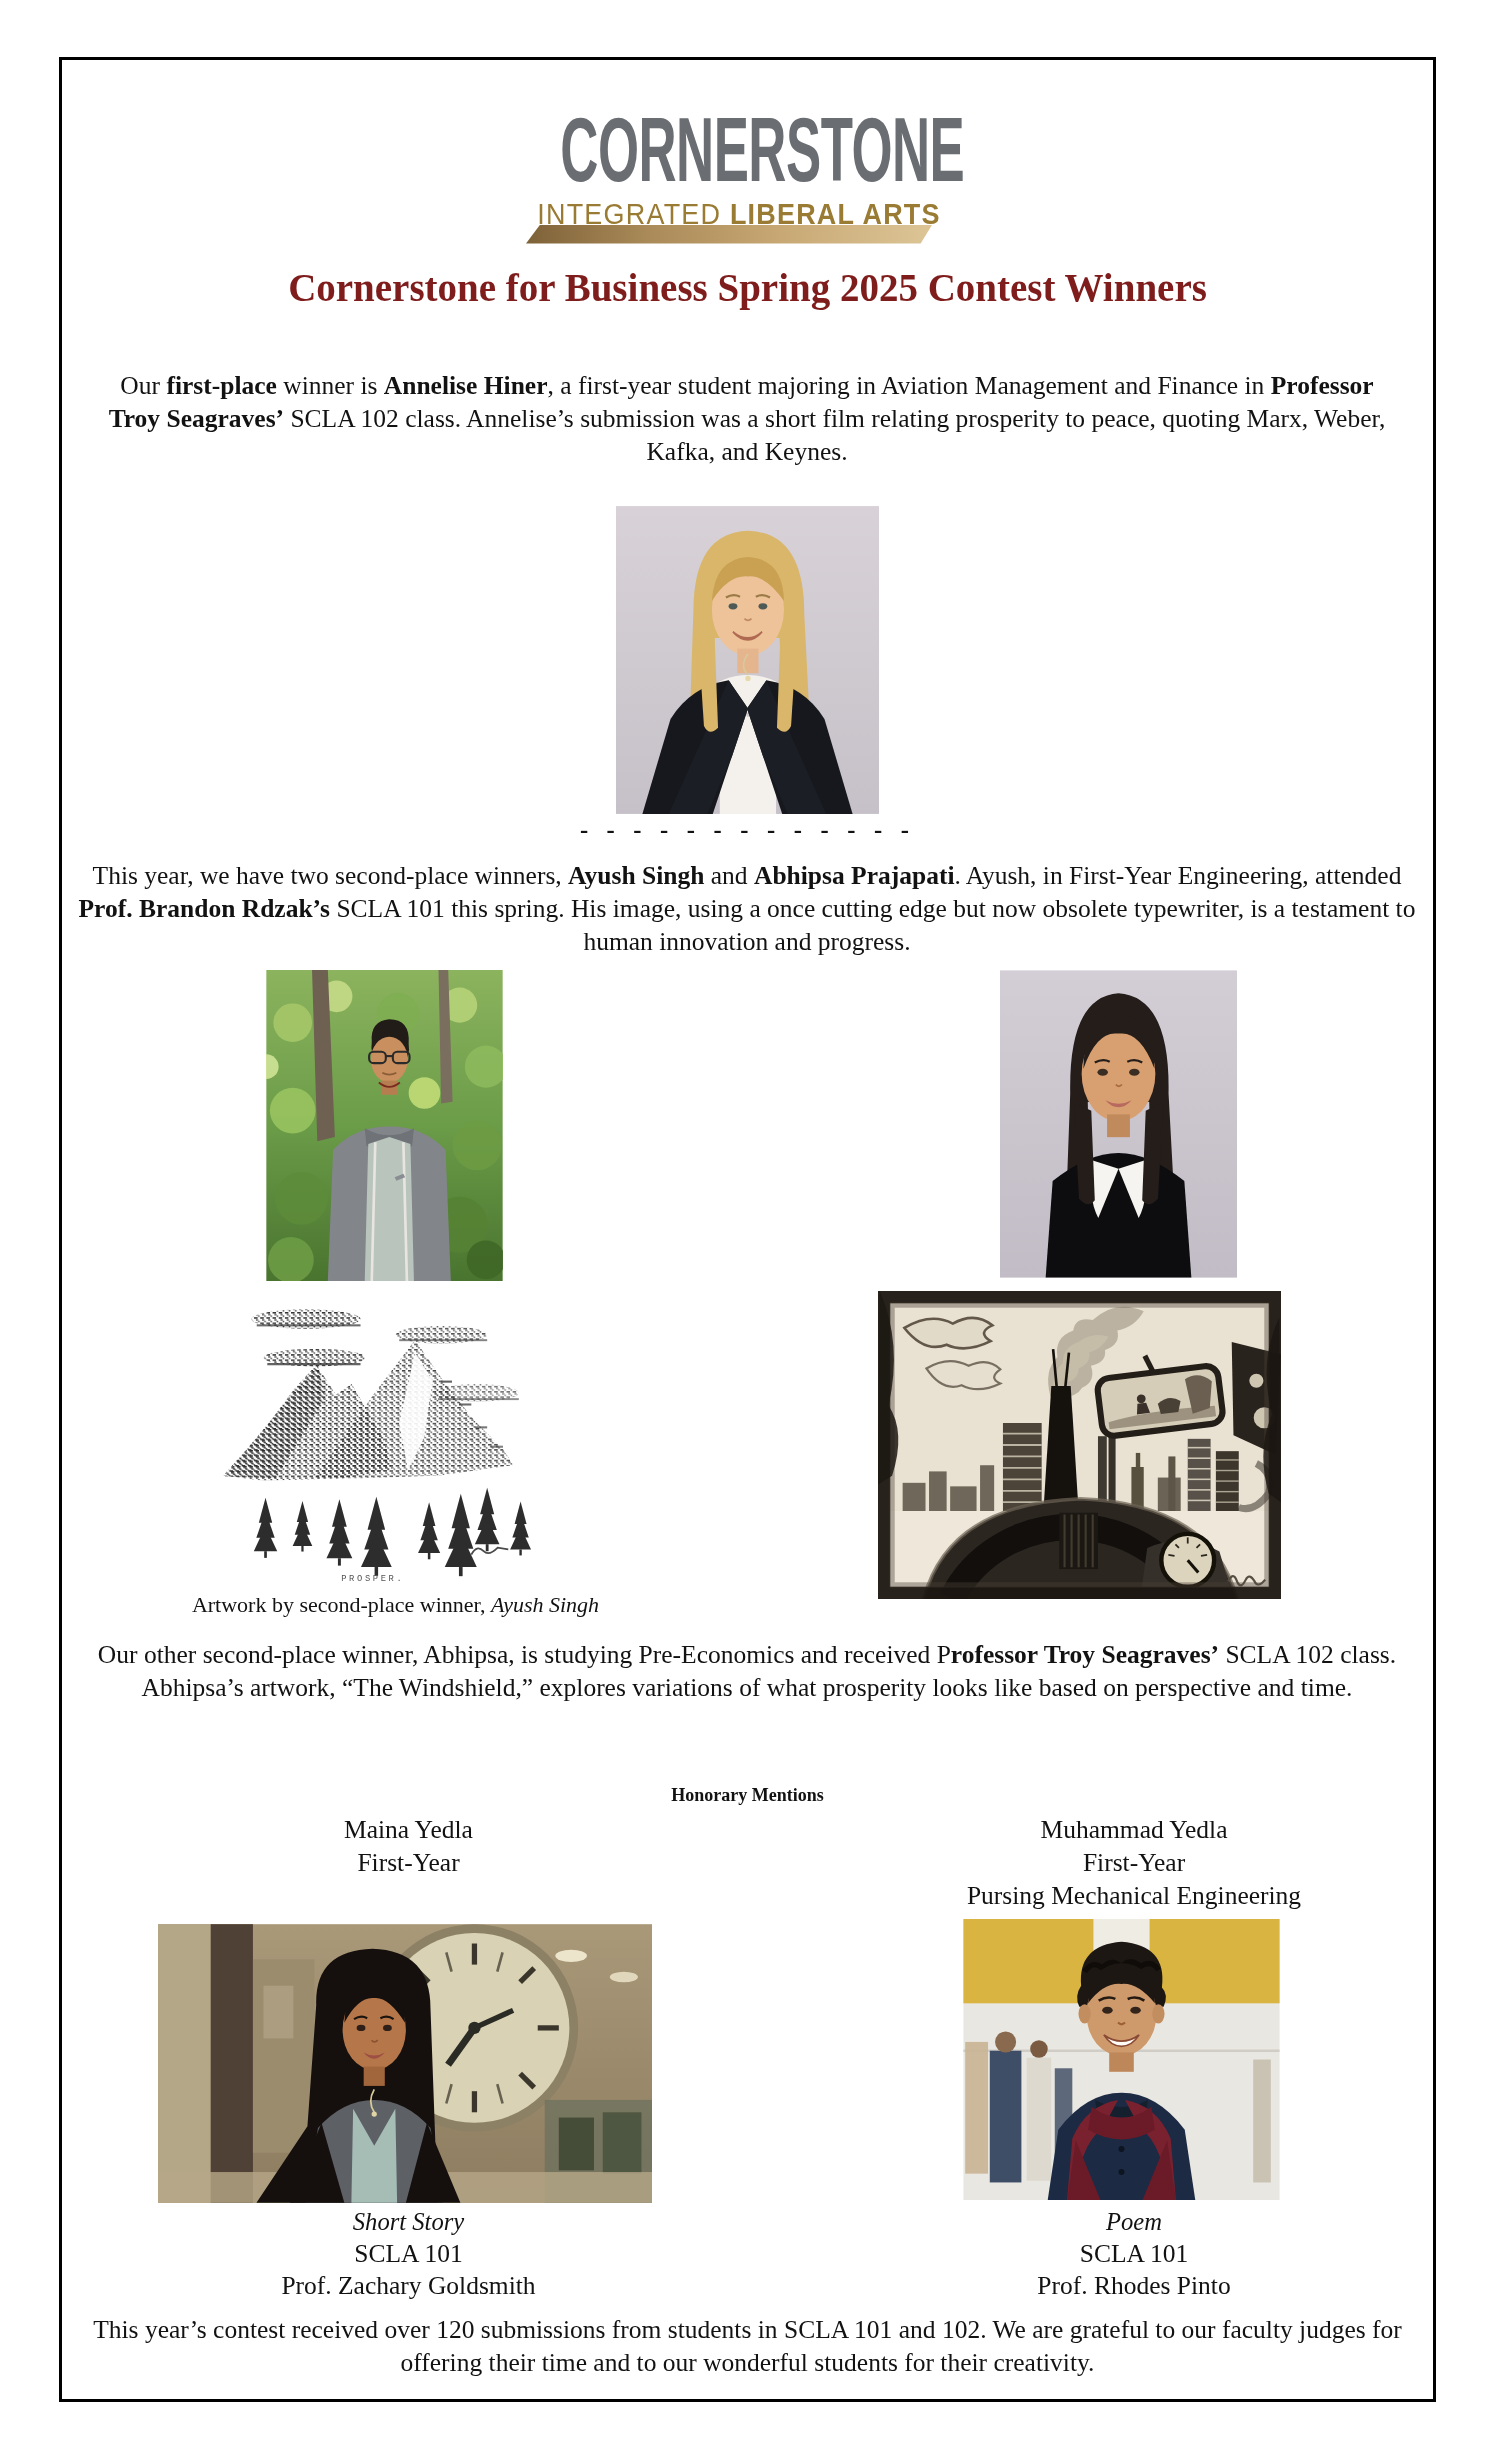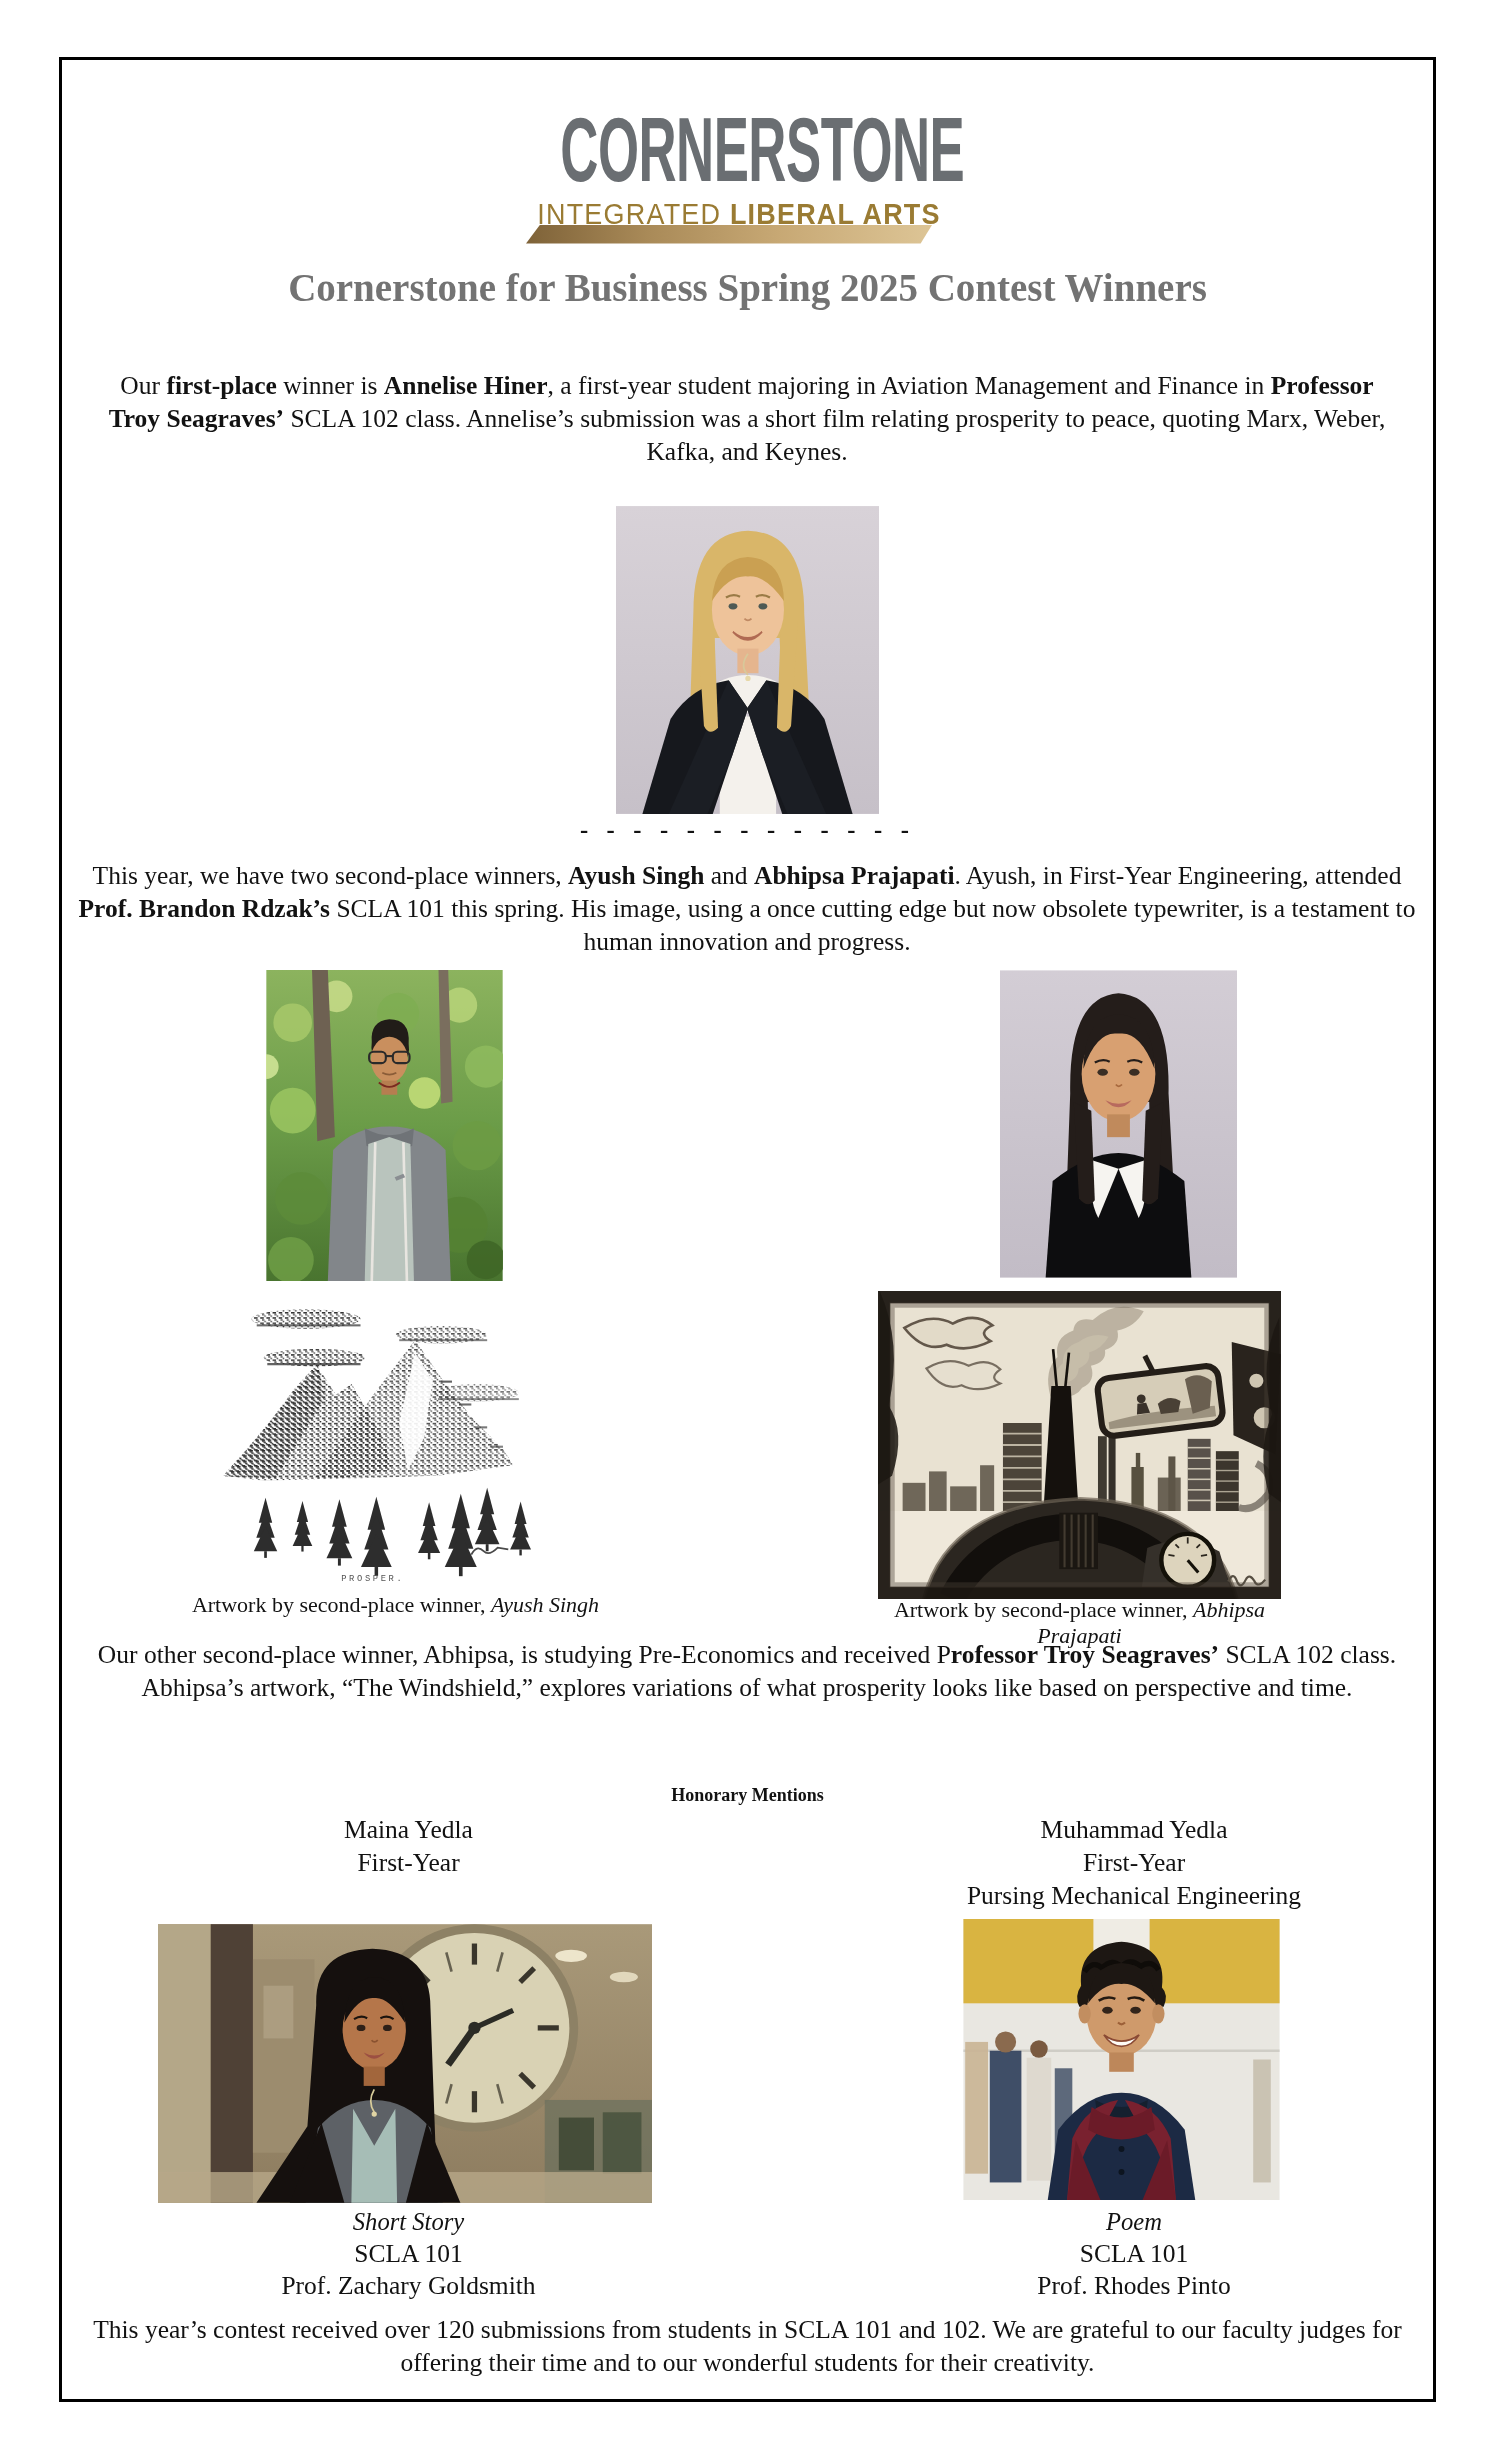--- a/index.html
+++ b/index.html
@@ -37,21 +37,21 @@
 </head>
 <body>
 
 <div class="page">
   <div class="frame abs"></div>
 
   <div class="abs logo-title" style="color:#6A6E72;">CORNERSTONE</div>
   <div class="abs logo-sub" style="color:#9A7B33;"><span>INTEGRATED </span><b>LIBERAL ARTS</b></div>
   <div class="abs logo-bar"></div>
 
-  <div class="abs heading" style="color:#737373;">
+  <div class="abs heading" style="color:#7f1d1d;">
     <div>Cornerstone for Business Spring 2025 Contest Winners</div>
   </div>
 
   <p class="abs para" style="left:92px;top:369px;width:1310px;margin:0;"><span>Our </span><b>first-place</b><span> winner is </span><b>Annelise Hiner</b><span>, a first-year student majoring in Aviation Management and Finance in </span><b>Professor Troy Seagraves’</b><span> SCLA 102 class. Annelise’s submission was a short film relating prosperity to peace, quoting Marx, Weber, Kafka, and Keynes.</span></p>
 
   <div class="abs photo" style="left:616px;top:506px;width:263px;height:308px;">
     <svg width="263" height="308" viewBox="0 0 299 350">
       <defs>
           <linearGradient id="abg" x1="0" y1="0" x2="0" y2="1">
             <stop offset="0" stop-color="#d8d2d8"></stop>
@@ -291,21 +291,20 @@
       <line x1="352" y1="306" x2="364" y2="320" stroke="#141109" stroke-width="3.5"></line>
       <rect x="6" y="6" width="446" height="338" fill="none" stroke="#1c1712" stroke-width="16" opacity=".95"></rect>
       <rect x="16" y="16" width="426" height="318" fill="none" stroke="#4a4236" stroke-width="6" opacity=".4"></rect>
       <path d="M2,0 q26,60 10,130 q20,30 4,80 L0,220 Z" fill="#1c1712" opacity=".85"></path>
       <path d="M456,30 q-24,50 -8,110 q-18,40 -4,90 L458,240 Z" fill="#1c1712" opacity=".8"></path>
       <path d="M398,330 q6,-12 10,0 q4,10 10,-2 q4,-8 10,2 q4,8 12,-2" stroke="#564e42" stroke-width="2.5" fill="none"></path>
     </svg>
   </div>
 
   <div class="abs caption" style="left:180px;top:1592px;width:431px;"><span>Artwork by second-place winner, </span><i>Ayush Singh</i></div>
-  <div class="abs caption" style="left:866px;top:1597px;width:427px;"><span>Artwork by second-place winner, </span><i>Abhipsa Prajapati</i></div>
 
   <p class="abs para" style="left:77px;top:1638px;width:1340px;margin:0;"><span>Our other second-place winner, Abhipsa, is studying Pre-Economics and received P</span><b>rofessor Troy Seagraves’</b><span> SCLA 102 class. Abhipsa’s artwork, “The Windshield,” explores variations of what prosperity looks like based on perspective and time.</span></p>
 
   <div class="abs hon-title">Honorary Mentions</div>
 
   <div class="abs hon-col" style="left:158px;top:1813px;width:501px;">
     <div>Maina Yedla</div>
     <div>First-Year</div>
   </div>
   <div class="abs hon-col" style="left:888px;top:1813px;width:492px;">

